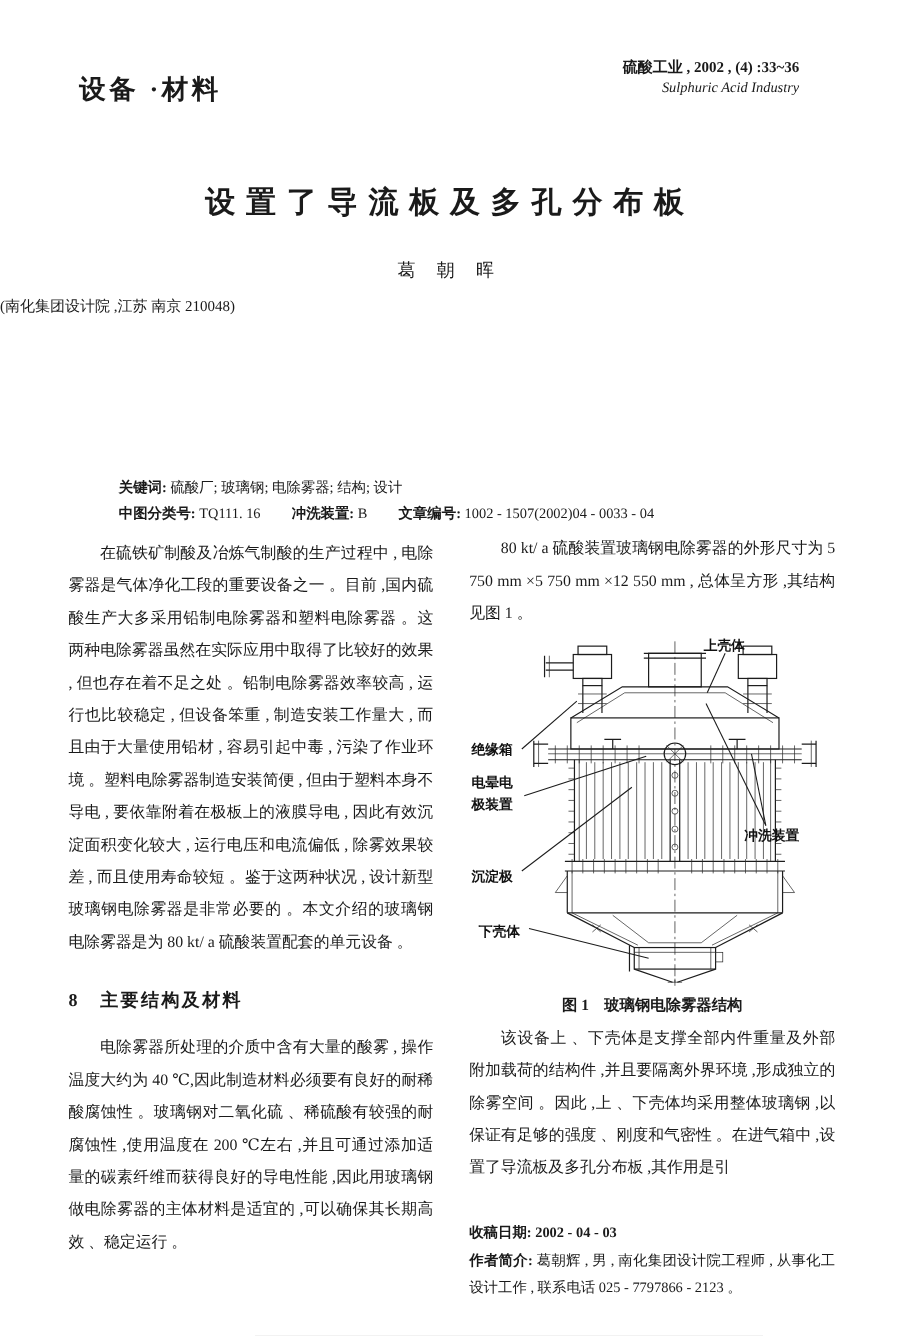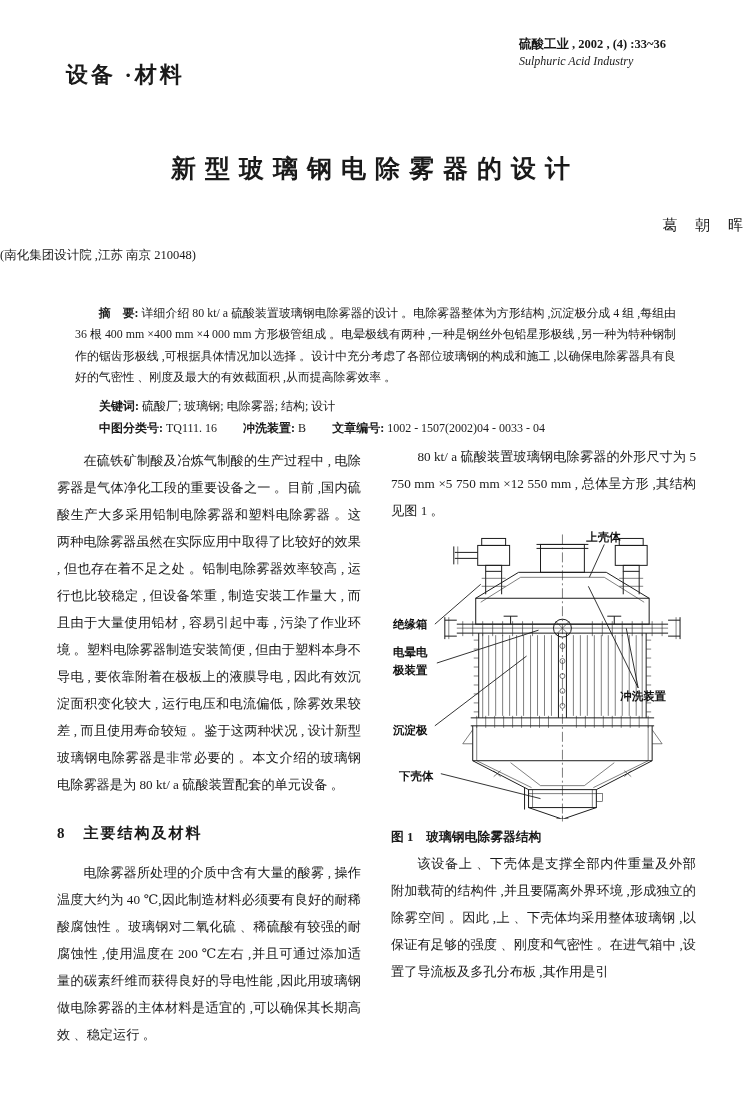--- a/index.html
+++ b/index.html
@@ -4,70 +4,69 @@
 <style>
   html,body{margin:0;padding:0;background:#e8e8e8;}
   .page{
     position:relative;width:750px;height:1113px;margin:0 auto;
     background:#ffffff;color:#1a1a1a;
     font-family:"Liberation Serif","DejaVu Serif",serif;
     overflow:hidden;
   }
   
   .hdr-left{position:absolute;left:66px;top:60px;font-size:22px;font-weight:700;letter-spacing:3px;}
-  .hdr-right{position:absolute;right:84px;top:36px;text-align:left;line-height:17px;}
+  .hdr-right{position:absolute;right:84px;top:48px;text-align:right;line-height:17px;}
   .hdr-right .cn{font-size:12.5px;font-weight:700;}
   .hdr-right .en{font-size:12px;font-style:italic;}
   
   .title{position:absolute;left:0;top:152px;width:100%;text-align:center;
          font-size:25px;font-weight:600;letter-spacing:9px;}
-  .author{position:absolute;left:0;top:216px;width:100%;text-align:right;
+  .author{position:absolute;left:0;top:216px;width:100%;text-align:center;
           font-size:15px;letter-spacing:7px;}
   .affil{position:absolute;left:0;top:247px;width:100%;text-align:left;font-size:12.5px;}
   
   .abstract{position:absolute;left:75px;top:291px;width:601px;
             font-size:11.9px;line-height:21.5px;text-align:justify;text-indent:2em;}
   .kw{position:absolute;left:75px;top:386px;width:601px;font-size:12px;text-indent:2em;}
   .metaline{position:absolute;left:75px;top:408px;width:601px;font-size:12px;text-indent:2em;}
   .metaline .pair{margin-right:26px;}
   .lbl{font-weight:700;}
   
   .col-left{position:absolute;left:57px;top:447px;width:304px;}
   .col-right{position:absolute;left:391px;top:443px;width:305px;}
   .sec-h{font-size:15px;font-weight:700;margin:0 0 12px 0;letter-spacing:2px;}
   .sec-h2{margin:26px 0 16px 0;}
   .body-p{font-size:13.2px;line-height:27px;text-align:justify;text-indent:2em;margin:0;}
   
   .fig-wrap{margin:4px 0 0 0;}
-  .fig-cap{font-size:12.8px;font-weight:700;margin:2px 0 4px 0;}
+  .fig-cap{text-align:center;font-size:12.8px;font-weight:700;margin:2px 0 4px 0;}
   svg .ln{stroke:#1c1c1c;stroke-width:1;fill:none;}
   svg .thin{stroke:#2a2a2a;stroke-width:.6;fill:none;}
   svg .leader{stroke:#1c1c1c;stroke-width:.9;fill:none;}
   svg .cl{stroke:#444;stroke-width:.7;fill:none;stroke-dasharray:10 3 2 3;}
   .fig-label{font:600 11.5px "Liberation Serif","DejaVu Serif",serif;fill:#111;}
   
   .footnote{margin-top:30px;font-size:12px;line-height:23px;text-align:justify;}
   .footnote p{margin:0;}
 </style>
 </head>
 <body>
 
 <div class="page">
 
   <div class="hdr-left">设备 ·材料</div>
   <div class="hdr-right">
     <div class="cn">硫酸工业 , 2002 , (4) :33~36</div>
     <div class="en">Sulphuric Acid Industry</div>
   </div>
 
-  <div class="title">新型玻璃钢电除雾器的设计</div>
+  <div class="title">设置了导流板及多孔分布板</div>
   <div class="author">葛 朝 晖</div>
   <div class="affil">(南化集团设计院 ,江苏 南京 210048)</div>
 
-  <p class="abstract"><span class="lbl">摘　要: </span><span>详细介绍 80 kt/ a 硫酸装置玻璃钢电除雾器的设计 。电除雾器整体为方形结构 ,沉淀极分成 4 组 ,每组由 36 根 400 mm ×400 mm ×4 000 mm 方形极管组成 。电晕极线有两种 ,一种是钢丝外包铅星形极线 ,另一种为特种钢制作的锯齿形极线 ,可根据具体情况加以选择 。设计中充分考虑了各部位玻璃钢的构成和施工 ,以确保电除雾器具有良好的气密性 、刚度及最大的有效截面积 ,从而提高除雾效率 。</span></p>
 
   <p class="kw"><span class="lbl">关键词: </span><span>硫酸厂; 玻璃钢; 电除雾器; 结构; 设计</span></p>
 
   <p class="metaline"><span class="pair"><span class="lbl">中图分类号: </span><span>TQ111. 16</span></span><span class="pair"><span class="lbl">冲洗装置: </span><span>B</span></span><span class="pair"><span class="lbl">文章编号: </span><span>1002 - 1507(2002)04 - 0033 - 04</span></span></p>
 
   <div class="col-left">
     <p class="body-p">在硫铁矿制酸及冶炼气制酸的生产过程中 , 电除雾器是气体净化工段的重要设备之一 。目前 ,国内硫酸生产大多采用铅制电除雾器和塑料电除雾器 。这两种电除雾器虽然在实际应用中取得了比较好的效果 , 但也存在着不足之处 。铅制电除雾器效率较高 , 运行也比较稳定 , 但设备笨重 , 制造安装工作量大 , 而且由于大量使用铅材 , 容易引起中毒 , 污染了作业环境 。塑料电除雾器制造安装简便 , 但由于塑料本身不导电 , 要依靠附着在极板上的液膜导电 , 因此有效沉淀面积变化较大 , 运行电压和电流偏低 , 除雾效果较差 , 而且使用寿命较短 。鉴于这两种状况 , 设计新型玻璃钢电除雾器是非常必要的 。本文介绍的玻璃钢电除雾器是为 80 kt/ a 硫酸装置配套的单元设备 。</p>
     <h2 class="sec-h sec-h2">8　主要结构及材料</h2>
     <p class="body-p">电除雾器所处理的介质中含有大量的酸雾 , 操作温度大约为 40 ℃,因此制造材料必须要有良好的耐稀酸腐蚀性 。玻璃钢对二氧化硫 、稀硫酸有较强的耐腐蚀性 ,使用温度在 200 ℃左右 ,并且可通过添加适量的碳素纤维而获得良好的导电性能 ,因此用玻璃钢做电除雾器的主体材料是适宜的 ,可以确保其长期高效 、稳定运行 。</p>
   </div>
@@ -274,15 +273,19 @@
         <text class="fig-label" x="2" y="146">极装置</text>
         <text class="fig-label" x="230" y="172">冲洗装置</text>
         <text class="fig-label" x="2" y="206">沉淀极</text>
         <text class="fig-label" x="8" y="252">下壳体</text>
       </svg>
       <div class="fig-cap">图 1　玻璃钢电除雾器结构</div>
     </div>
 
     <p class="body-p">该设备上 、下壳体是支撑全部内件重量及外部附加载荷的结构件 ,并且要隔离外界环境 ,形成独立的除雾空间 。因此 ,上 、下壳体均采用整体玻璃钢 ,以保证有足够的强度 、刚度和气密性 。在进气箱中 ,设置了导流板及多孔分布板 ,其作用是引</p>
 
+    <div class="footnote">
+      <p><span class="lbl">收稿日期: </span><span class="lbl">2002 - 04 - 03</span></p>
+      <p><span class="lbl">作者简介: </span><span>葛朝辉 , 男 , 南化集团设计院工程师 , 从事化工设计工作 , 联系电话 025 - 7797866 - 2123 。</span></p>
+    </div>
   </div>
 
 </div>
 
 </body></html>

